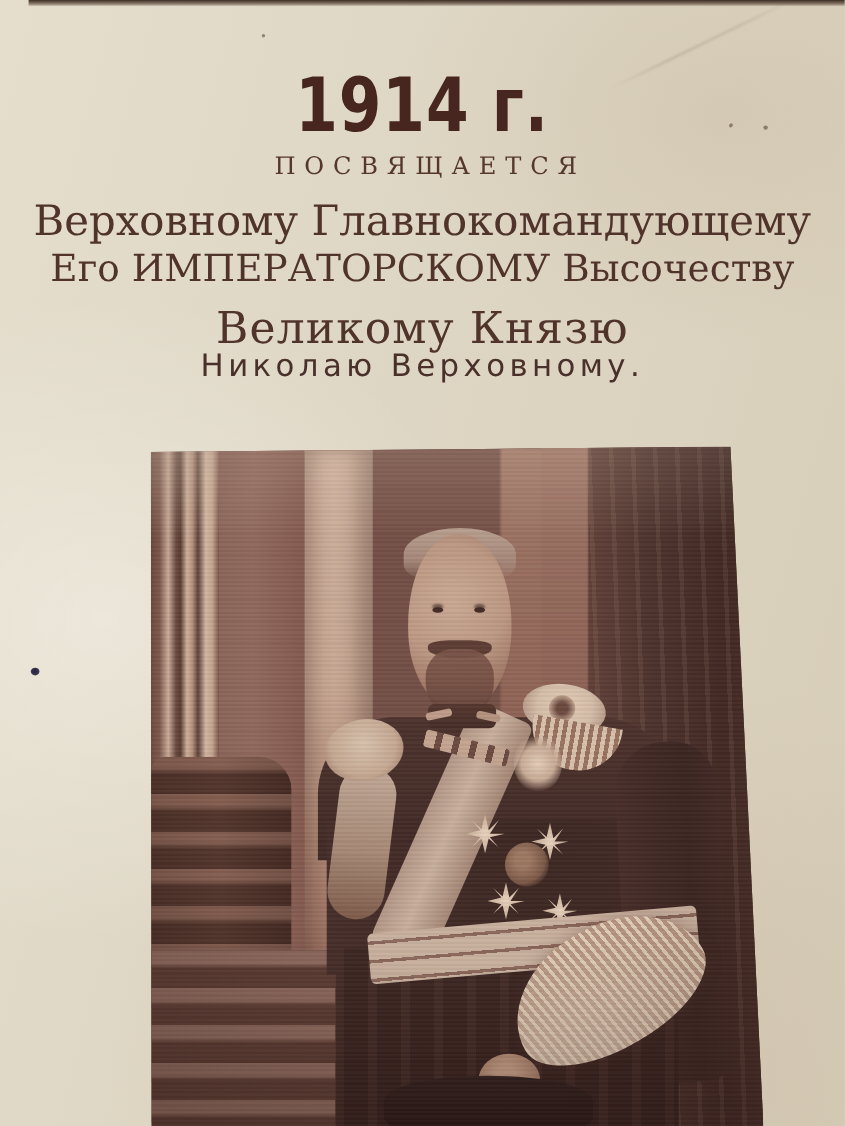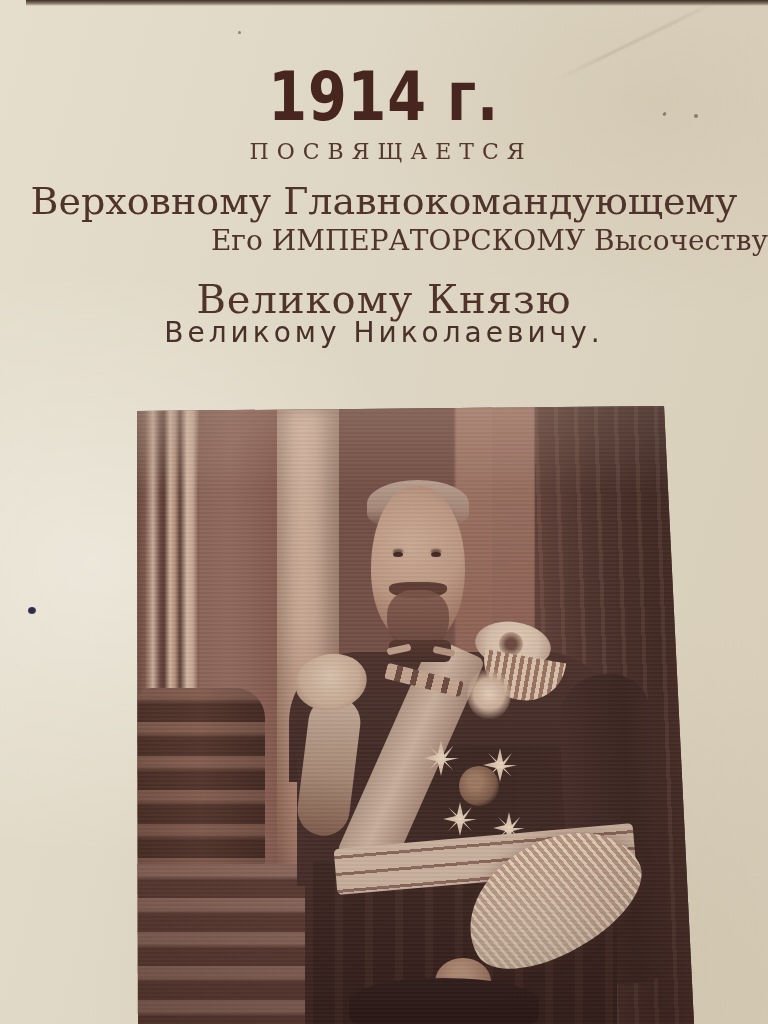--- a/index.html
+++ b/index.html
@@ -43,21 +43,21 @@
   .year-title {
     top:58px; font-family:"DejaVu Sans", sans-serif; font-weight:700;
     font-size:68px; color:#47261f; letter-spacing:1px;
   }
   .year-title span { display:inline-block; transform:scaleX(0.82); }
   .dedication-heading {
     top:139px; font-size:22px; letter-spacing:8px; color:#55372c;
     padding-left:14px;
   }
   .ded-1 { top:180px; font-size:38px; }
-  .ded-2 { top:225px; font-size:28px;text-align:right; }
+  .ded-2 { top:225px; font-size:34px; }
   .ded-3 { top:276px; font-size:40px; letter-spacing:1px; }
   .ded-4 {
     top:317px; font-family:"DejaVu Sans", sans-serif; font-weight:500;
     font-size:28px; letter-spacing:4px; color:#49302a;
   }
 
   
   .photo {
     position:absolute; left:137px; top:406px; width:557px; height:618px;
     clip-path:polygon(0px 5px, 527px 0px, 557px 618px, 1px 618px);
@@ -275,21 +275,21 @@
   <div class="speck s2"></div>
   <div class="speck s3"></div>
   <div class="ink-dot"></div>
 
   <div class="header">
     <div class="line year-title"><span>1914 г.</span></div>
     <div class="line dedication-heading">ПОСВЯЩАЕТСЯ</div>
     <div class="line ded-1">Верховному Главнокомандующему</div>
     <div class="line ded-2">Его ИМПЕРАТОРСКОМУ Высочеству</div>
     <div class="line ded-3">Великому Князю</div>
-    <div class="line ded-4">Великому Николаевичу.</div>
+    <div class="line ded-4">Николаю Верховному.</div>
   </div>
 
   <div class="photo" role="img" aria-label="Sepia photograph of a bearded officer standing in dark military uniform with fringed epaulettes, diagonal sash, star orders, striped belt and a white-plumed hat, before columns and drapery">
     <div class="col-flutes"></div>
     <div class="col-mauve"></div>
     <div class="col-light"></div>
     <div class="mid-drape"></div>
     <div class="streak-light"></div>
     <div class="right-drape"></div>
 

